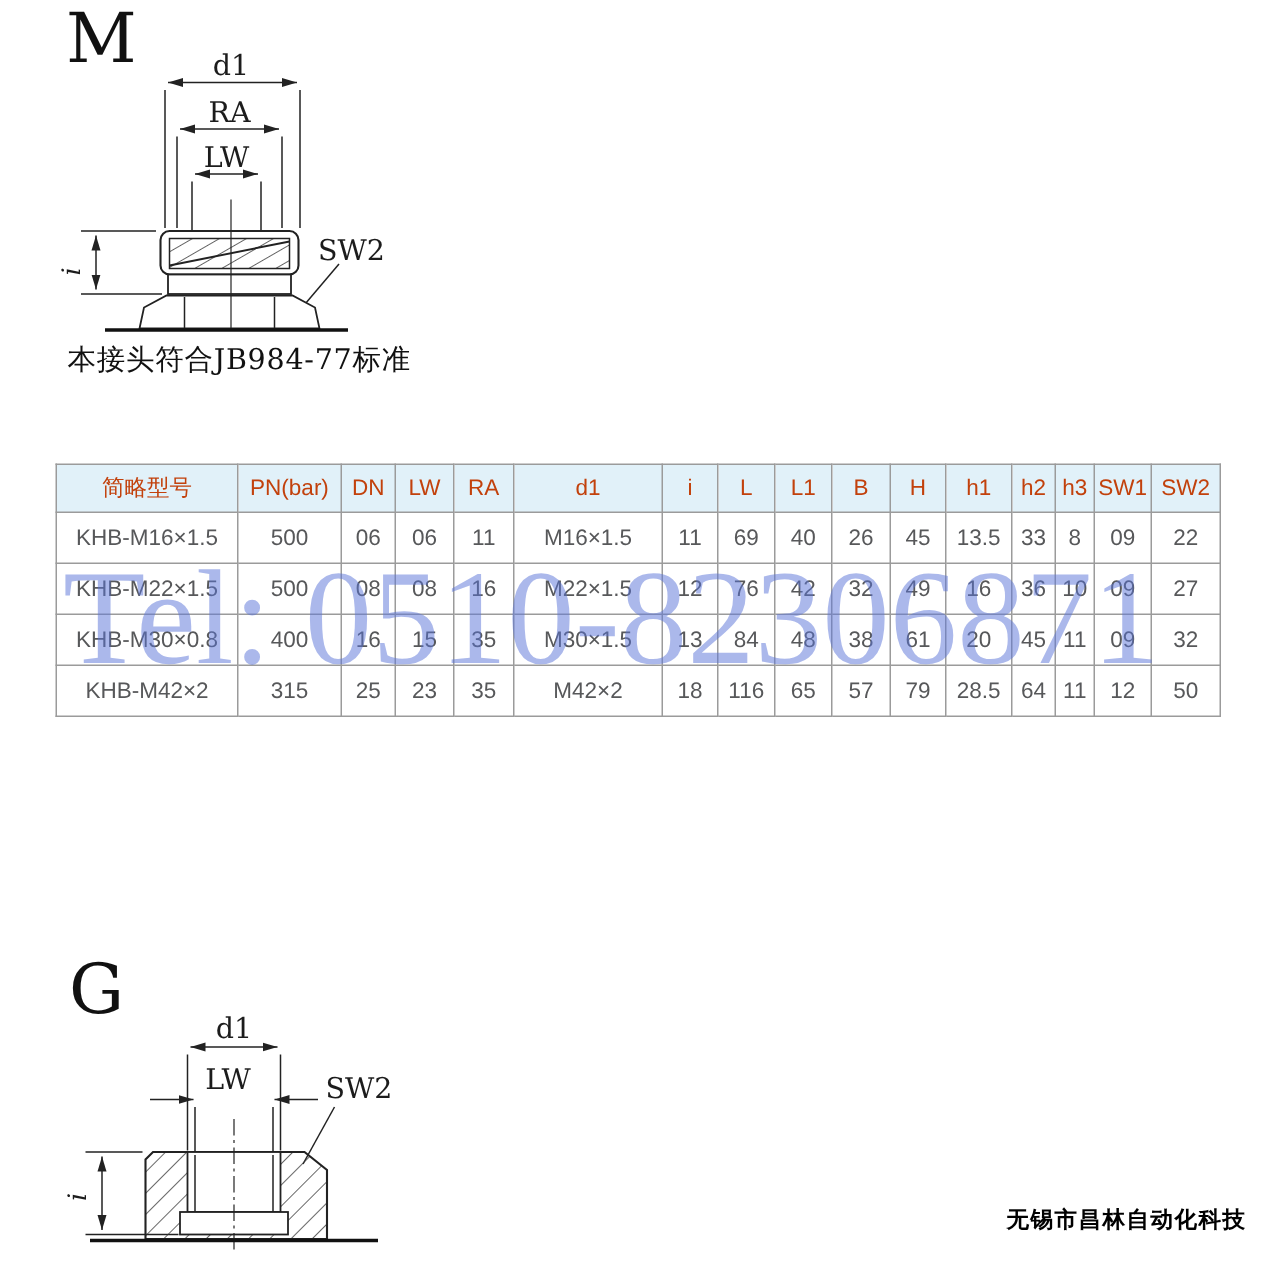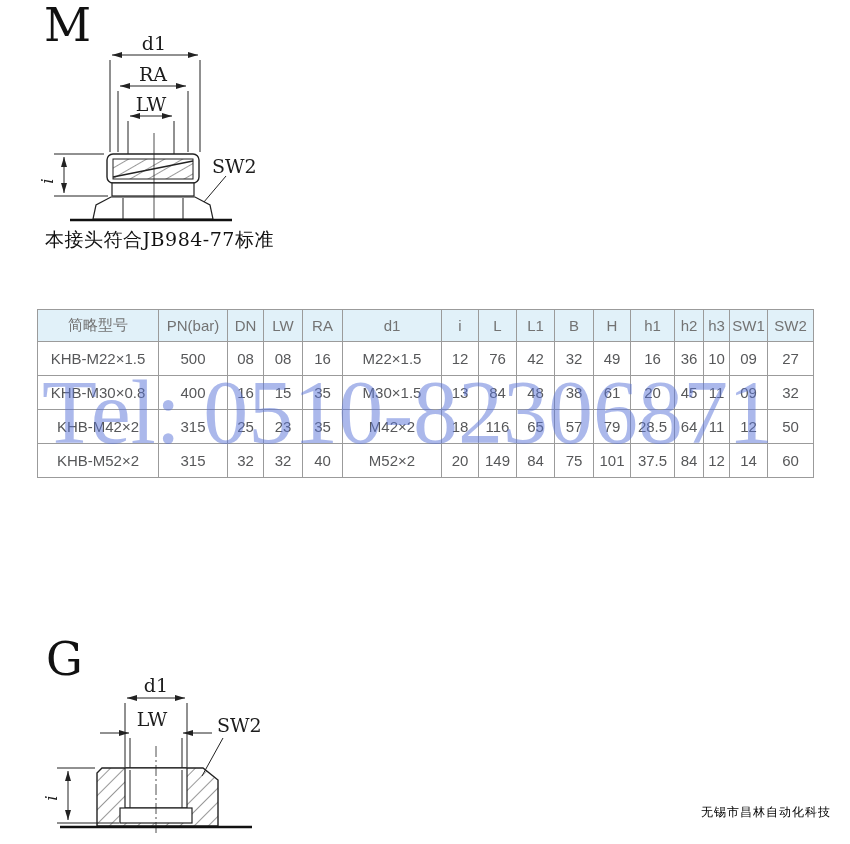--- a/index.html
+++ b/index.html
@@ -21,32 +21,32 @@
 
   
   .m-caption{position:absolute;left:45px;top:227px;font-family:"DejaVu Serif",serif;
              font-size:19px;color:#111;letter-spacing:0.5px;}
 
   
   .spec-table{position:absolute;left:37px;top:309px;border-collapse:collapse;
               table-layout:fixed;width:776px;font-size:15px;color:#57585a;}
   .spec-table th,.spec-table td{border:1px solid #9b9b9b;text-align:center;
               padding:0;overflow:hidden;white-space:nowrap;}
-  .spec-table thead th{background:#e1f1f9;color:#737373;font-weight:normal;height:31px;}
+  .spec-table thead th{background:#e1f1f9;color:#c2410c;font-weight:normal;height:31px;}
   .spec-table tbody td{background:#ffffff;height:33px;}
 
   
   .watermark{position:absolute;left:42px;font-family:"Liberation Serif",serif;
              font-size:90px;line-height:1;white-space:nowrap;color:#5a74d8;
              opacity:0.5;z-index:6;pointer-events:none;text-align:right;}
   .wm-tel{top:368px;}
   .wm-fax{top:472px;}
 
   
-  .company{position:absolute;right:19px;top:804px;font-size:12px;font-weight:normal;
+  .company{position:absolute;right:19px;top:804px;font-size:15px;font-weight:bold;
            color:#000;letter-spacing:1px;}
 </style>
 </head>
 <body>
 
 <div class="page">
 
   <div class="sec-letter m-letter">M</div>
 
   <svg class="diag diag-m" width="252" height="200" viewBox="0 0 252 200">
@@ -132,20 +132,38 @@
           <th>H</th>
           <th>h1</th>
           <th>h2</th>
           <th>h3</th>
           <th>SW1</th>
           <th>SW2</th>
         </tr>
       </thead>
     <tbody>
         <tr>
+          <td>KHB-M16×1.5</td>
+          <td>500</td>
+          <td>06</td>
+          <td>06</td>
+          <td>11</td>
+          <td>M16×1.5</td>
+          <td>11</td>
+          <td>69</td>
+          <td>40</td>
+          <td>26</td>
+          <td>45</td>
+          <td>13.5</td>
+          <td>33</td>
+          <td>8</td>
+          <td>09</td>
+          <td>22</td>
+        </tr>
+        <tr>
           <td>KHB-M22×1.5</td>
           <td>500</td>
           <td>08</td>
           <td>08</td>
           <td>16</td>
           <td>M22×1.5</td>
           <td>12</td>
           <td>76</td>
           <td>42</td>
           <td>32</td>
@@ -185,38 +203,20 @@
           <td>116</td>
           <td>65</td>
           <td>57</td>
           <td>79</td>
           <td>28.5</td>
           <td>64</td>
           <td>11</td>
           <td>12</td>
           <td>50</td>
         </tr>
-        <tr>
-          <td>KHB-M52×2</td>
-          <td>315</td>
-          <td>32</td>
-          <td>32</td>
-          <td>40</td>
-          <td>M52×2</td>
-          <td>20</td>
-          <td>149</td>
-          <td>84</td>
-          <td>75</td>
-          <td>101</td>
-          <td>37.5</td>
-          <td>84</td>
-          <td>12</td>
-          <td>14</td>
-          <td>60</td>
-        </tr>
       </tbody>
   </table>
 
   <div class="watermark wm-tel">Tel: 0510-82306871</div>
 
   <div class="sec-letter g-letter">G</div>
 
   <svg class="diag diag-g" width="260" height="204" viewBox="0 0 260 204">
     <defs>
       <marker id="g-arr" markerWidth="11" markerHeight="8" refX="10" refY="4" orient="auto-start-reverse" markerUnits="userSpaceOnUse">

